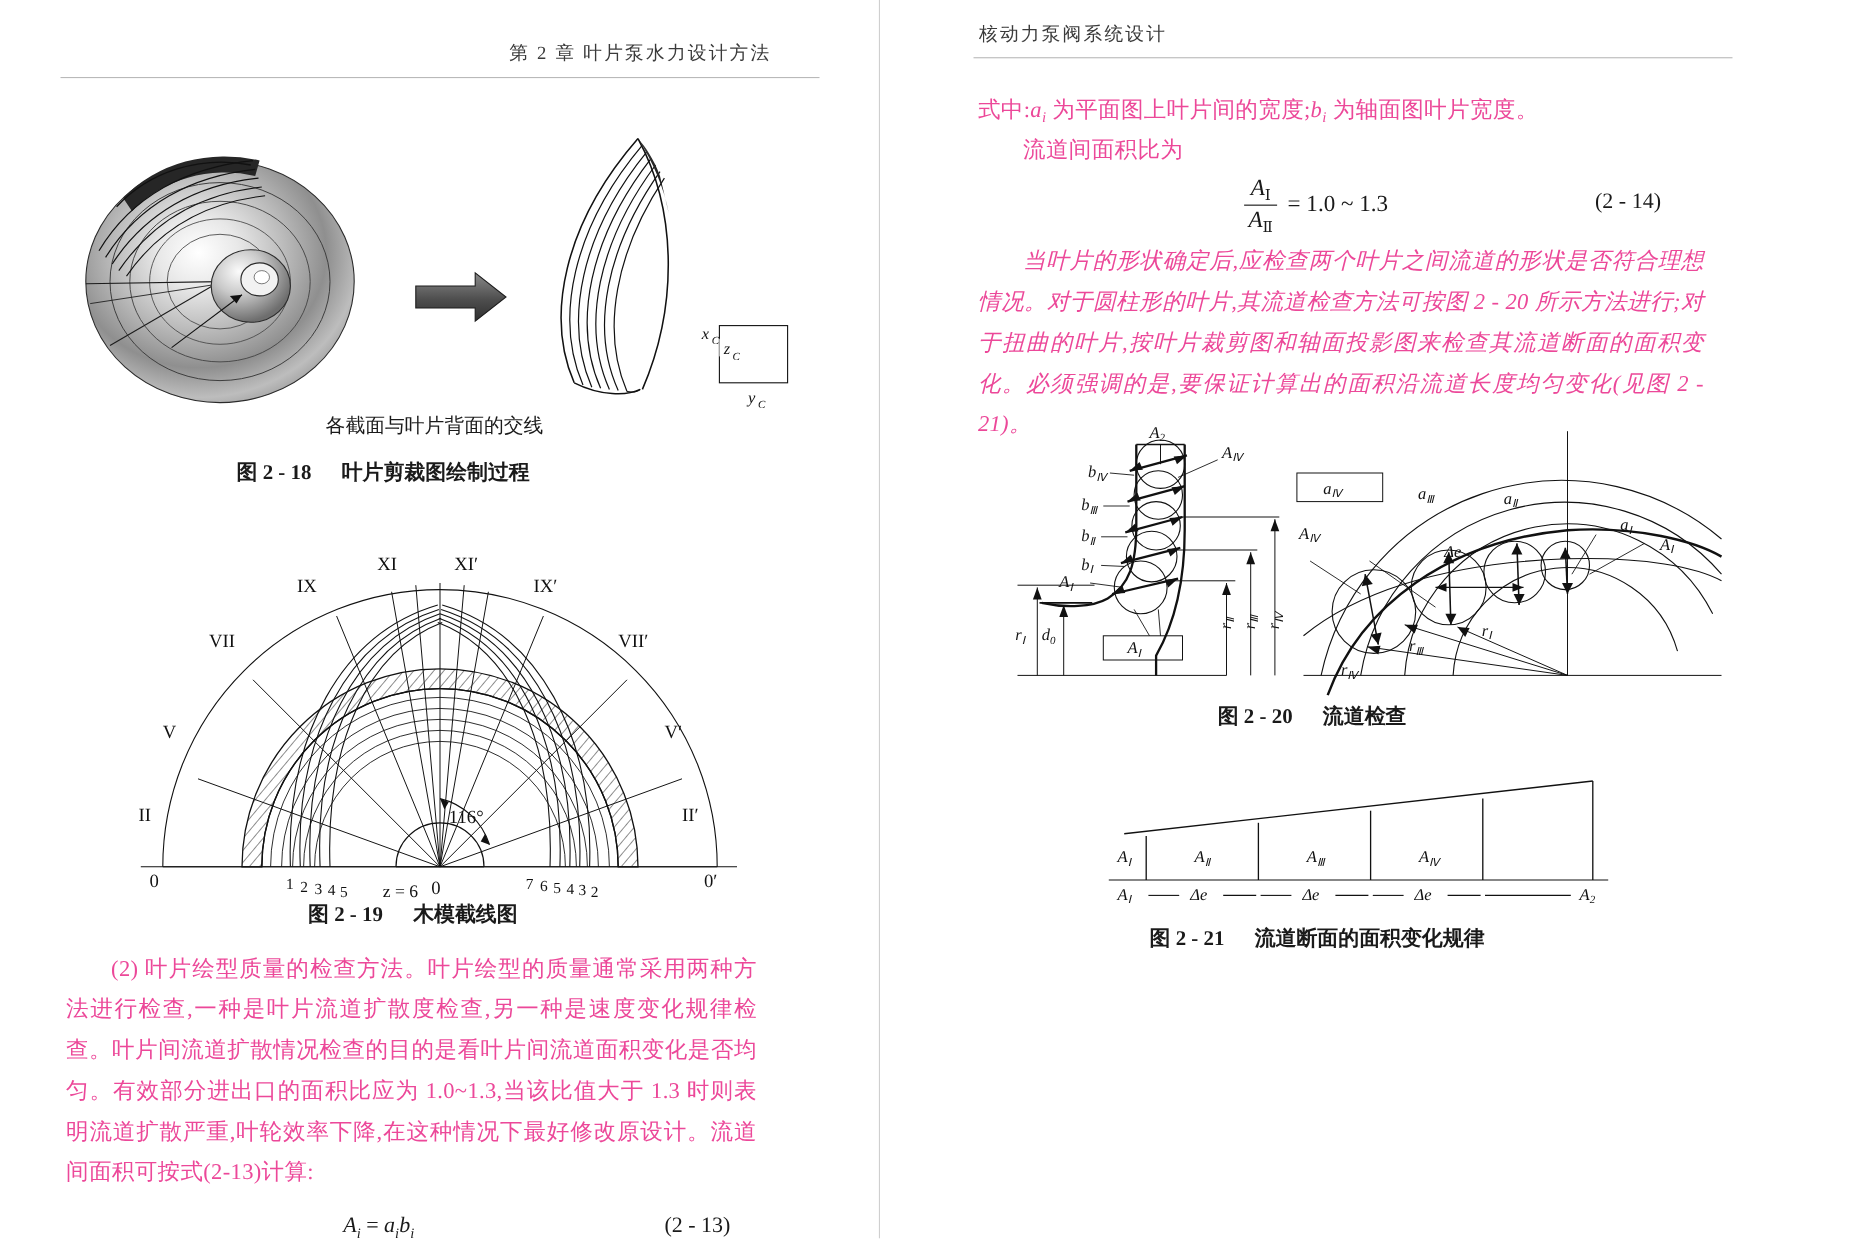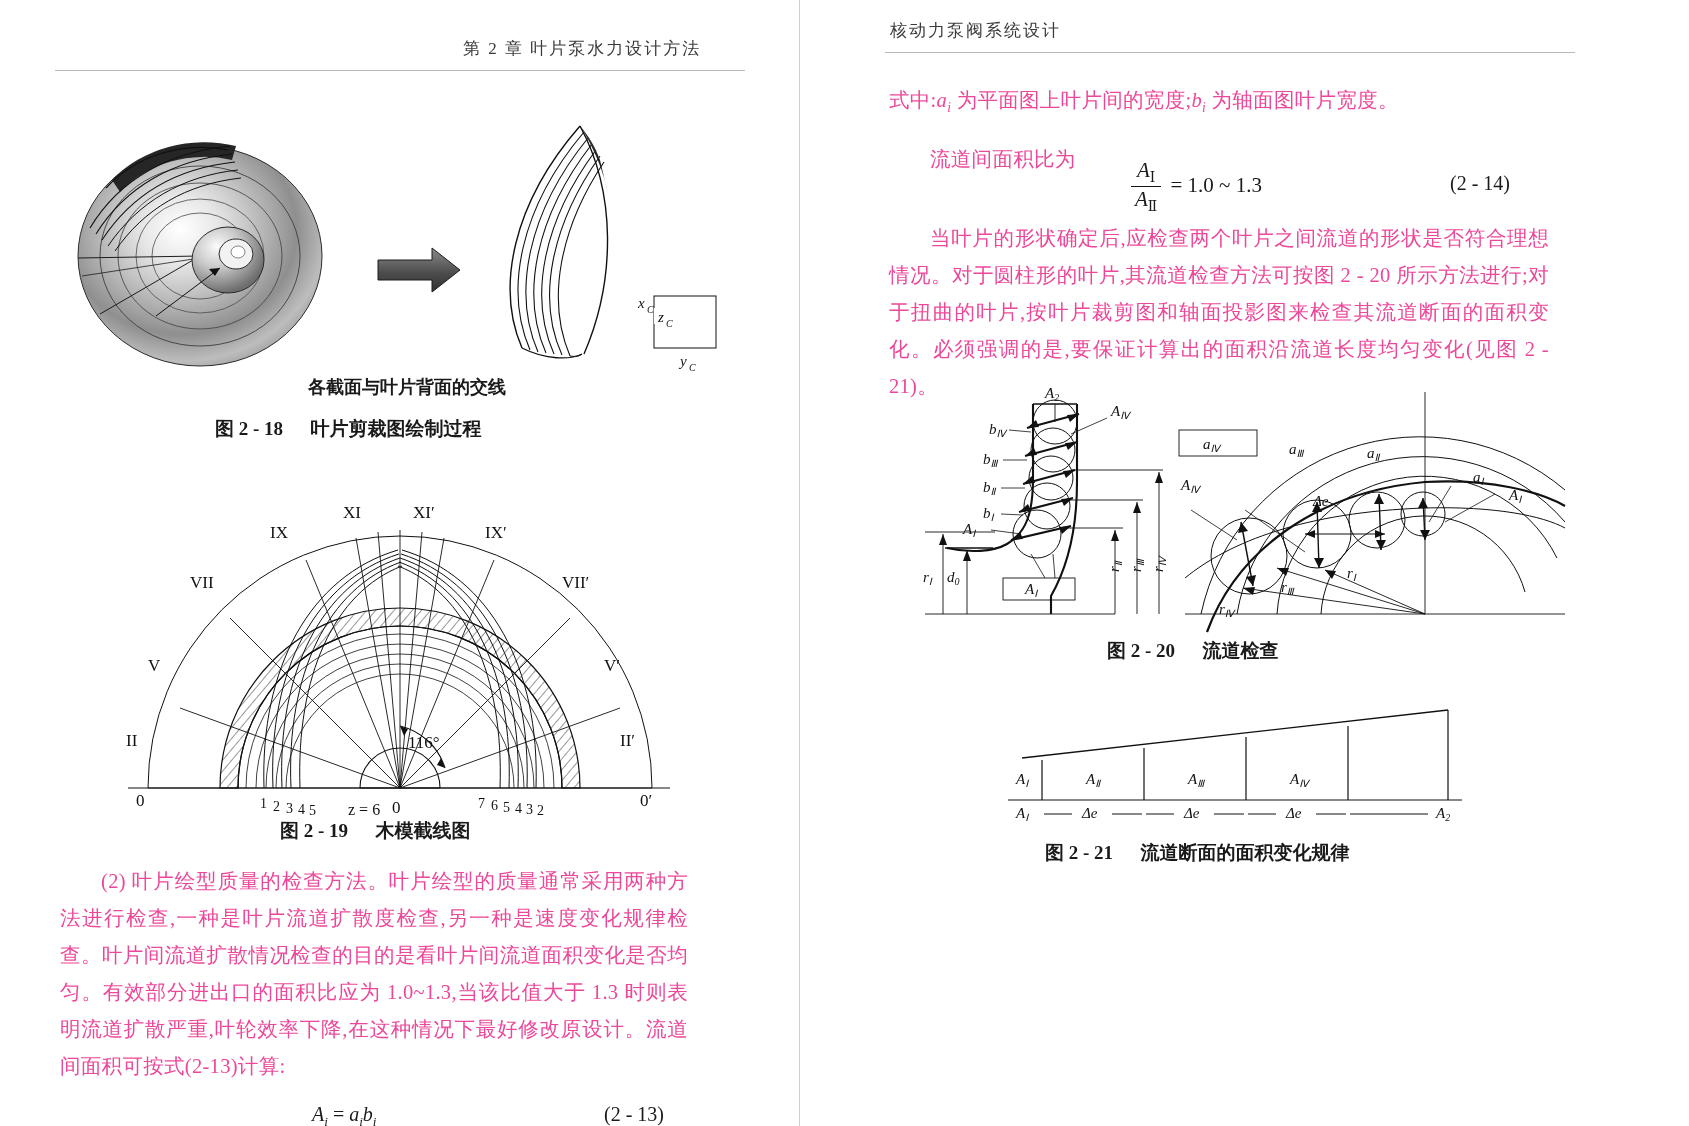--- a/index.html
+++ b/index.html
@@ -135,21 +135,21 @@
         <text class="lbl" x="578" y="200">x</text>
         <text class="lbl lbl-s" x="587" y="205">C</text>
         <text class="lbl" x="598" y="214">z</text>
         <text class="lbl lbl-s" x="606" y="219">C</text>
         <text class="lbl" x="620" y="258">y</text>
         <text class="lbl lbl-s" x="629" y="263">C</text>
       </g>
     </svg>
   </div>
 
-  <div class="fignote" style="left:308px;top:357px;font-weight:bold;">各截面与叶片背面的交线</div>
+  <div class="fignote" style="left:296px;top:357px;">各截面与叶片背面的交线</div>
 
   <div class="cap" style="left:215px;top:398px;">
     <span>图 2 - 18</span>
     <span class="sp"></span>
     <span>叶片剪裁图绘制过程</span>
   </div>
 
   <div class="fig" style="left:110px;top:440px;">
     <svg width="580" height="360" viewBox="0 0 580 360">
       <defs>
@@ -262,32 +262,32 @@
 
 <div class="page page-right">
 
   <div class="hdr" style="left:45px;top:19px;">核动力泵阀系统设计</div>
   <div class="hdr-rule" style="left:40px;top:52px;width:690px;"></div>
 
   <div class="para" style="left:44px;top:82px;width:660px;">
     <span>式中:</span><i class="v">a</i><sub><i class="v">i</i></sub><span> 为平面图上叶片间的宽度;</span><i class="v">b</i><sub><i class="v">i</i></sub><span> 为轴面图叶片宽度。</span>
   </div>
 
-  <div class="para indent" style="left:44px;top:119px;width:660px;margin-top:22px;">流道间面积比为</div>
+  <div class="para indent" style="left:44px;top:119px;width:660px;">流道间面积比为</div>
 
   <div class="eqline" style="left:282px;top:158px;font-size:21px;">
     <span class="frac">
       <span class="num"><i class="v">A</i><sub>Ⅰ</sub></span>
       <span class="den"><i class="v">A</i><sub>Ⅱ</sub></span>
     </span>
     <span>= 1.0 ~ 1.3</span>
   </div>
   <div class="eqnum" style="left:605px;top:172px;">(2 - 14)</div>
 
-  <div class="para indent" style="left:44px;top:220px;width:660px;">当叶片的形状确定后,应检查两个叶片之间流道的形状是否符合理想情况。对于圆柱形的叶片,其流道检查方法可按图 2 - 20 所示方法进行;对于扭曲的叶片,按叶片裁剪图和轴面投影图来检查其流道断面的面积变化。必须强调的是,要保证计算出的面积沿流道长度均匀变化(见图 2 - 21)。</div>
+  <div class="para indent" style="left:44px;top:220px;width:660px;font-style:italic;">当叶片的形状确定后,应检查两个叶片之间流道的形状是否符合理想情况。对于圆柱形的叶片,其流道检查方法可按图 2 - 20 所示方法进行;对于扭曲的叶片,按叶片裁剪图和轴面投影图来检查其流道断面的面积变化。必须强调的是,要保证计算出的面积沿流道长度均匀变化(见图 2 - 21)。</div>
 
   <div class="fig" style="left:40px;top:382px;">
     <svg width="680" height="250" viewBox="0 0 680 250">
 
       <g>
 
         <line x1="40" y1="232" x2="230" y2="232" stroke="#111" stroke-width="0.9"></line>
         <line x1="40" y1="150" x2="110" y2="150" stroke="#111" stroke-width="0.9"></line>
         <line x1="60" y1="166" x2="108" y2="166" stroke="#111" stroke-width="1.6"></line>
 

